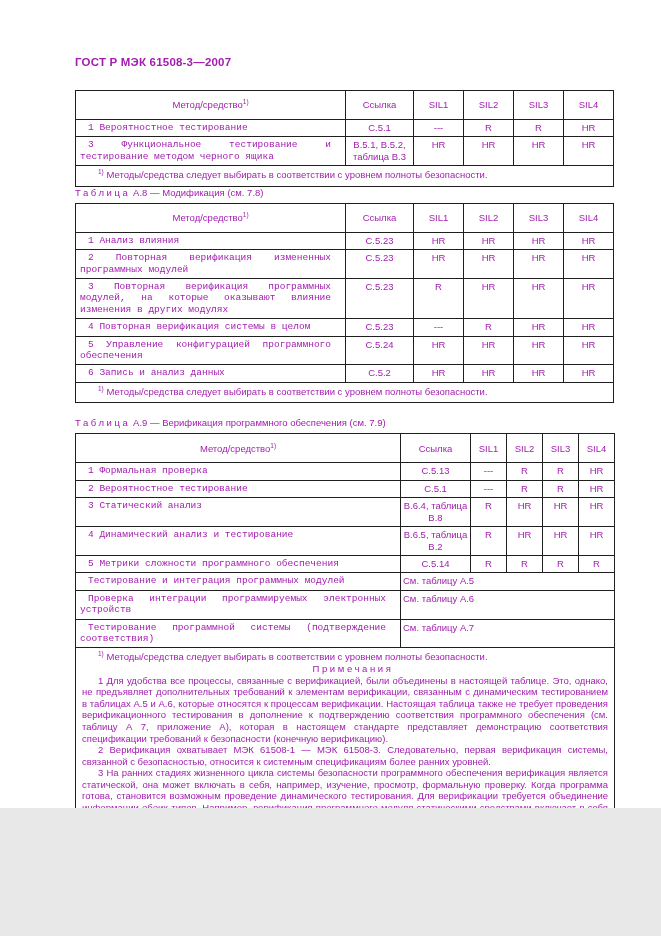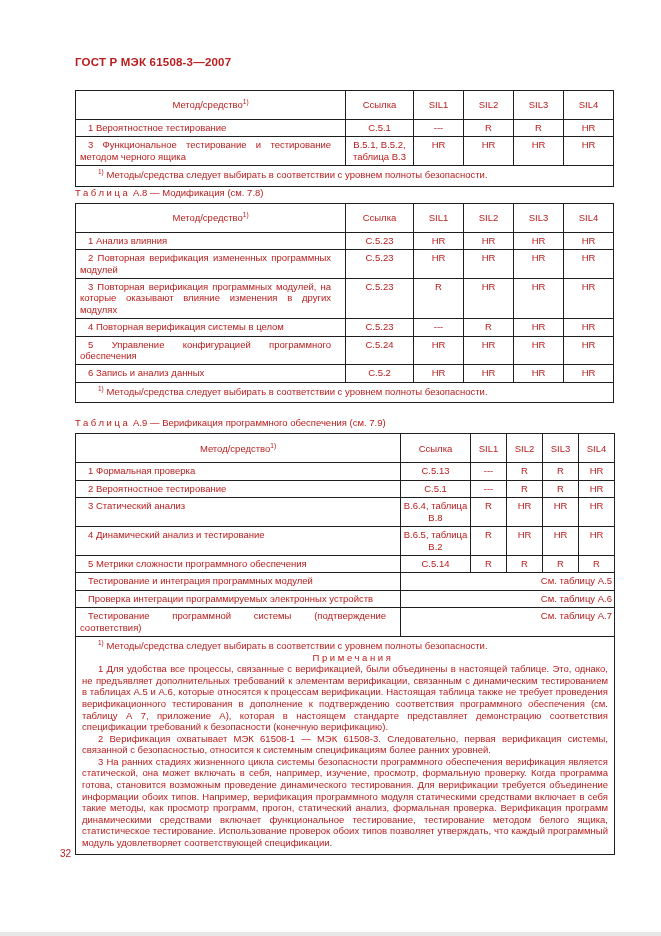--- a/index.html
+++ b/index.html
@@ -1,21 +1,21 @@
 <!DOCTYPE html>
 <html lang="ru"><head>
 <meta charset="utf-8">
 <style>
   html, body { margin: 0; padding: 0; background: #e8e8e8; }
   .page {
     position: relative;
-    width: 661px; height: 932px;
+    width: 661px; height: 808px;
     background: #ffffff;
     font-family: "Liberation Sans", "DejaVu Sans", sans-serif;
-    color: #b91c1c;
+    color: #a21caf;
     overflow: hidden;
     margin: 0 auto;
   }
   .content { position: absolute; left: 75px; top: 56px; width: 539px; }
   .doc-header { font-size: 11.5px; font-weight: bold; letter-spacing: 0.2px; margin-bottom: 22px; }
   .caption { font-size: 9.5px; margin: 0 0 5px 0; }
   .caption .spaced { letter-spacing: 2.6px; }
   .caption + table { margin-bottom: 14px; }
   table.gost {
     width: 100%;
@@ -30,23 +30,23 @@
     vertical-align: top;
   }
   table.gost thead th {
     font-weight: normal;
     text-align: center;
     vertical-align: middle;
     padding: 3px 2px;
     height: 22px;
     border-bottom: 1.6px solid #1f1f1f;
   }
-  td.cell-method { text-align: justify; padding: 2px 14px 3px 4px; text-indent: 8px; }
+  td.cell-method { text-align: justify; padding: 2px 14px 3px 4px; text-indent: 8px; font-family: Liberation Mono, monospace; }
   td.cell-val    { text-align: center;  padding: 2px 2px 3px 2px; }
-  td.cell-span   { text-align: right;  padding: 2px 2px 3px 2px; }
+  td.cell-span   { text-align: left;  padding: 2px 2px 3px 2px; }
   td.cell-notes  { padding: 3px 6px 5px 6px; }
   .footnote, .note-para, .notes-label { margin: 0; text-indent: 16px; text-align: justify; line-height: 11.6px; }
   .notes-label { letter-spacing: 2.6px; text-align: center; }
   sup { font-size: 6.5px; line-height: 0; }
   .page-number { position: absolute; left: 60px; top: 848px; font-size: 10px; }
 </style>
 </head>
 <body>
 
 <div class="page">

